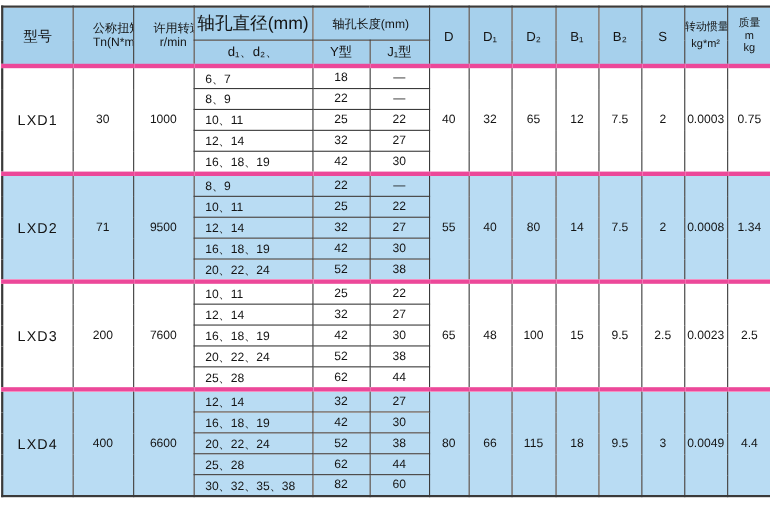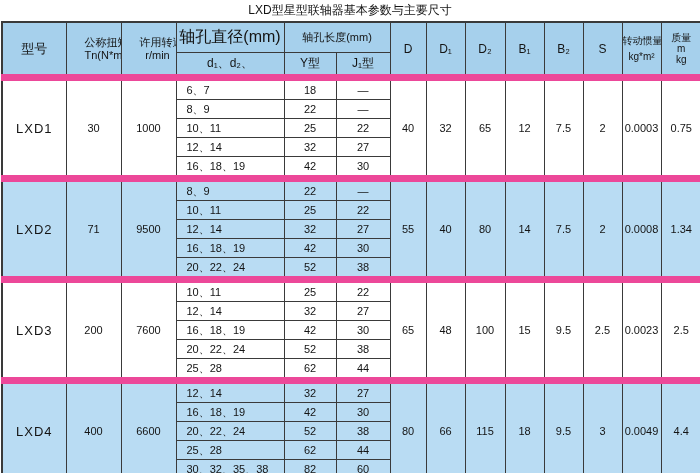--- a/index.html
+++ b/index.html
@@ -21,29 +21,28 @@
   thead th { background:#a6d0ec; font-size:12px; }
   thead tr.h1 th { height:29px; }
   thead tr.h2 th { height:21px; font-size:12px; }
   .h-big   { font-size:16px; }
   .h-two   { font-size:11px; line-height:13px;padding-left:18px; }
   .h-len   { font-size:11px; }
   .h-inertia { font-size:10px; line-height:12px;margin-top:20px; }
   .h-mass  { font-size:10px; line-height:11px; }
   tbody td { height:18px; font-size:11px; background:#ffffff; }
   tbody tr.blue td { background:#b9dcf3; }
-  tbody tr.group-start td { border-top:7px solid #ec4899; }
+  tbody tr.group-start td { border-top:4px solid #ec4899; }
   td.c-d { text-align:left; padding-left:10px; }
   td.c-model { font-size:13px; letter-spacing:1px; }
 </style>
 </head>
 <body>
 
 <div class="titles">
-  <div class="title-zh">LXD型星型联轴器基本参数与主要尺寸</div>
 </div>
 
 <table class="spec">
   <colgroup>
     <col style="width:64px">
       <col style="width:55px">
       <col style="width:55px">
     <col style="width:108px">
       <col style="width:52px">
       <col style="width:54px">

